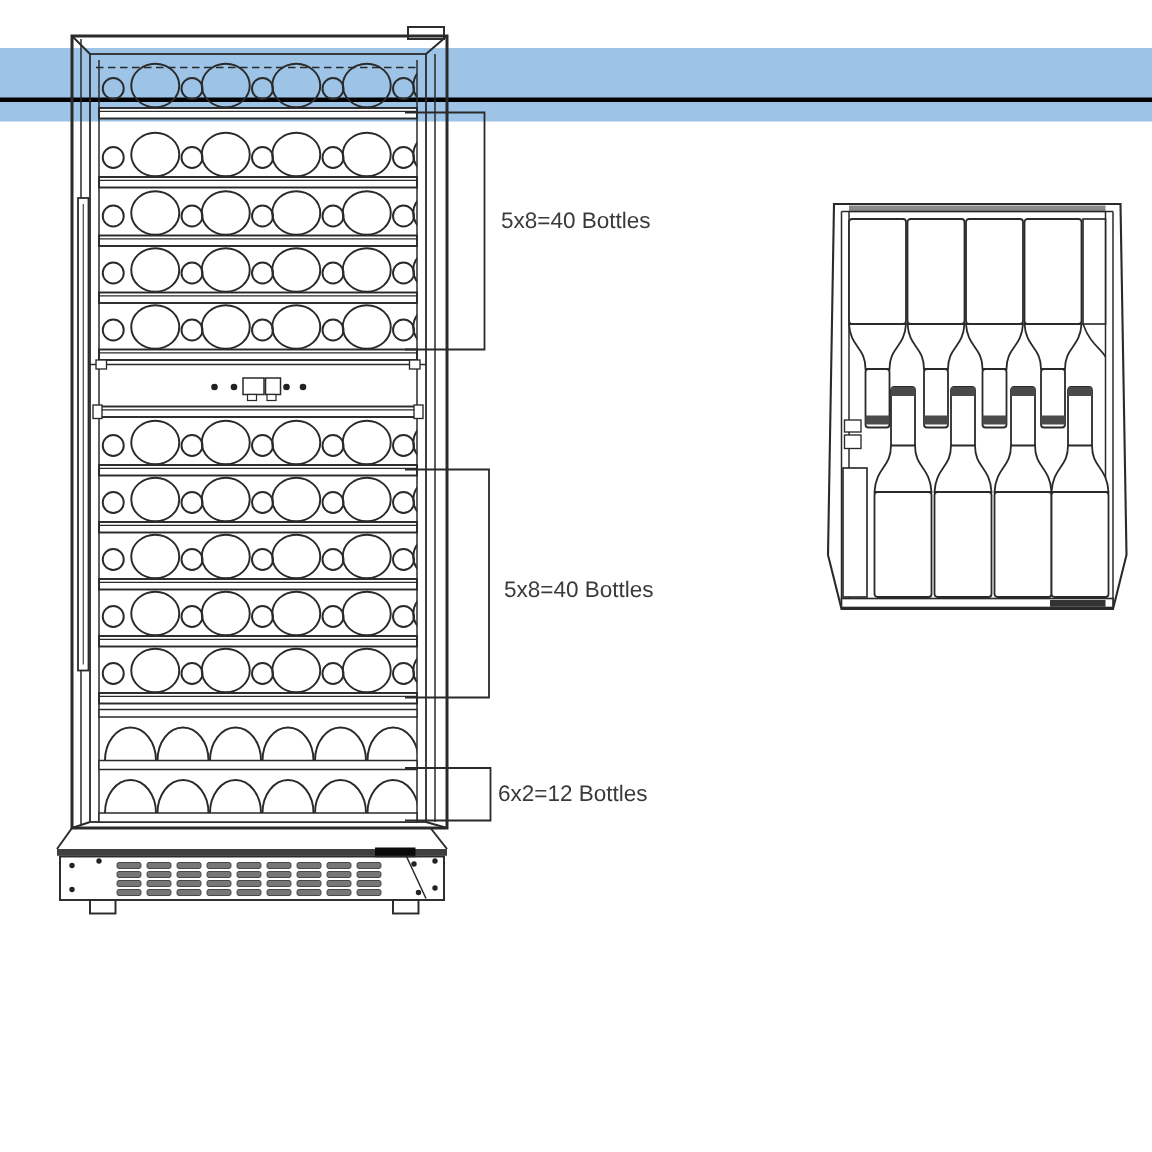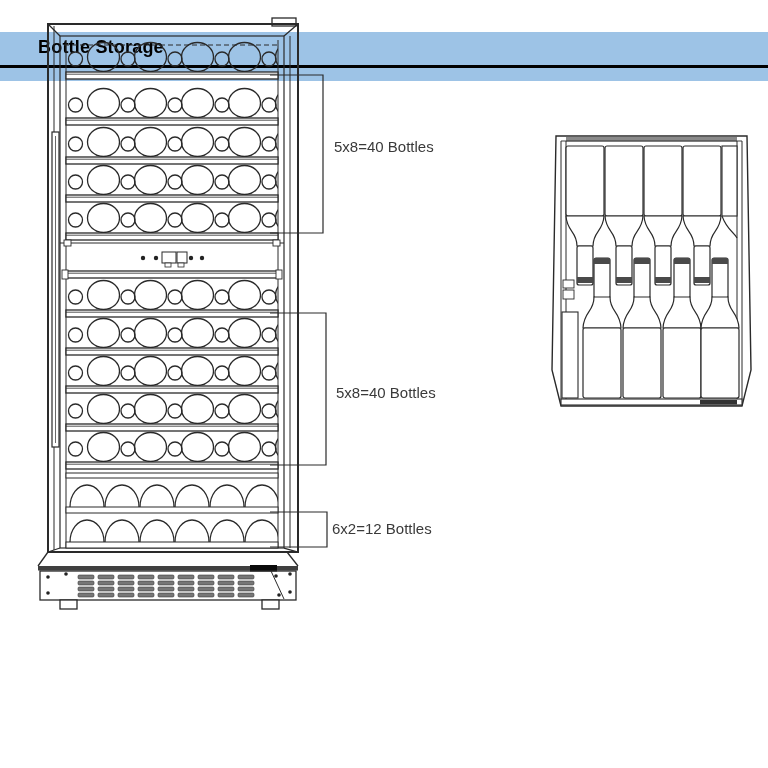--- a/index.html
+++ b/index.html
@@ -14,21 +14,20 @@
   svg text{font-family:"Liberation Sans", sans-serif;}
   .zone-label{font-size:15px;fill:#3a3a3a;}
 </style>
 </head>
 <body>
 
 <div class="page">
 
   <div class="header-band"></div>
   <div class="header-rule"></div>
-  <div class="page-title">Bottle Storage</div>
 
   <svg class="diagram" width="768" height="668" viewBox="0 100 768 668" fill="none" stroke="#2a2a2a" stroke-width="1.3">
 
     <defs>
 
       <symbol id="sym-bottle-row" viewBox="0 0 212 34" width="212" height="34">
         <circle cx="9.5" cy="21" r="7"></circle>
         <ellipse cx="37.5" cy="19" rx="16" ry="14.5"></ellipse>
         <ellipse cx="84.5" cy="19" rx="16" ry="14.5"></ellipse>
         <ellipse cx="131.5" cy="19" rx="16" ry="14.5"></ellipse>

